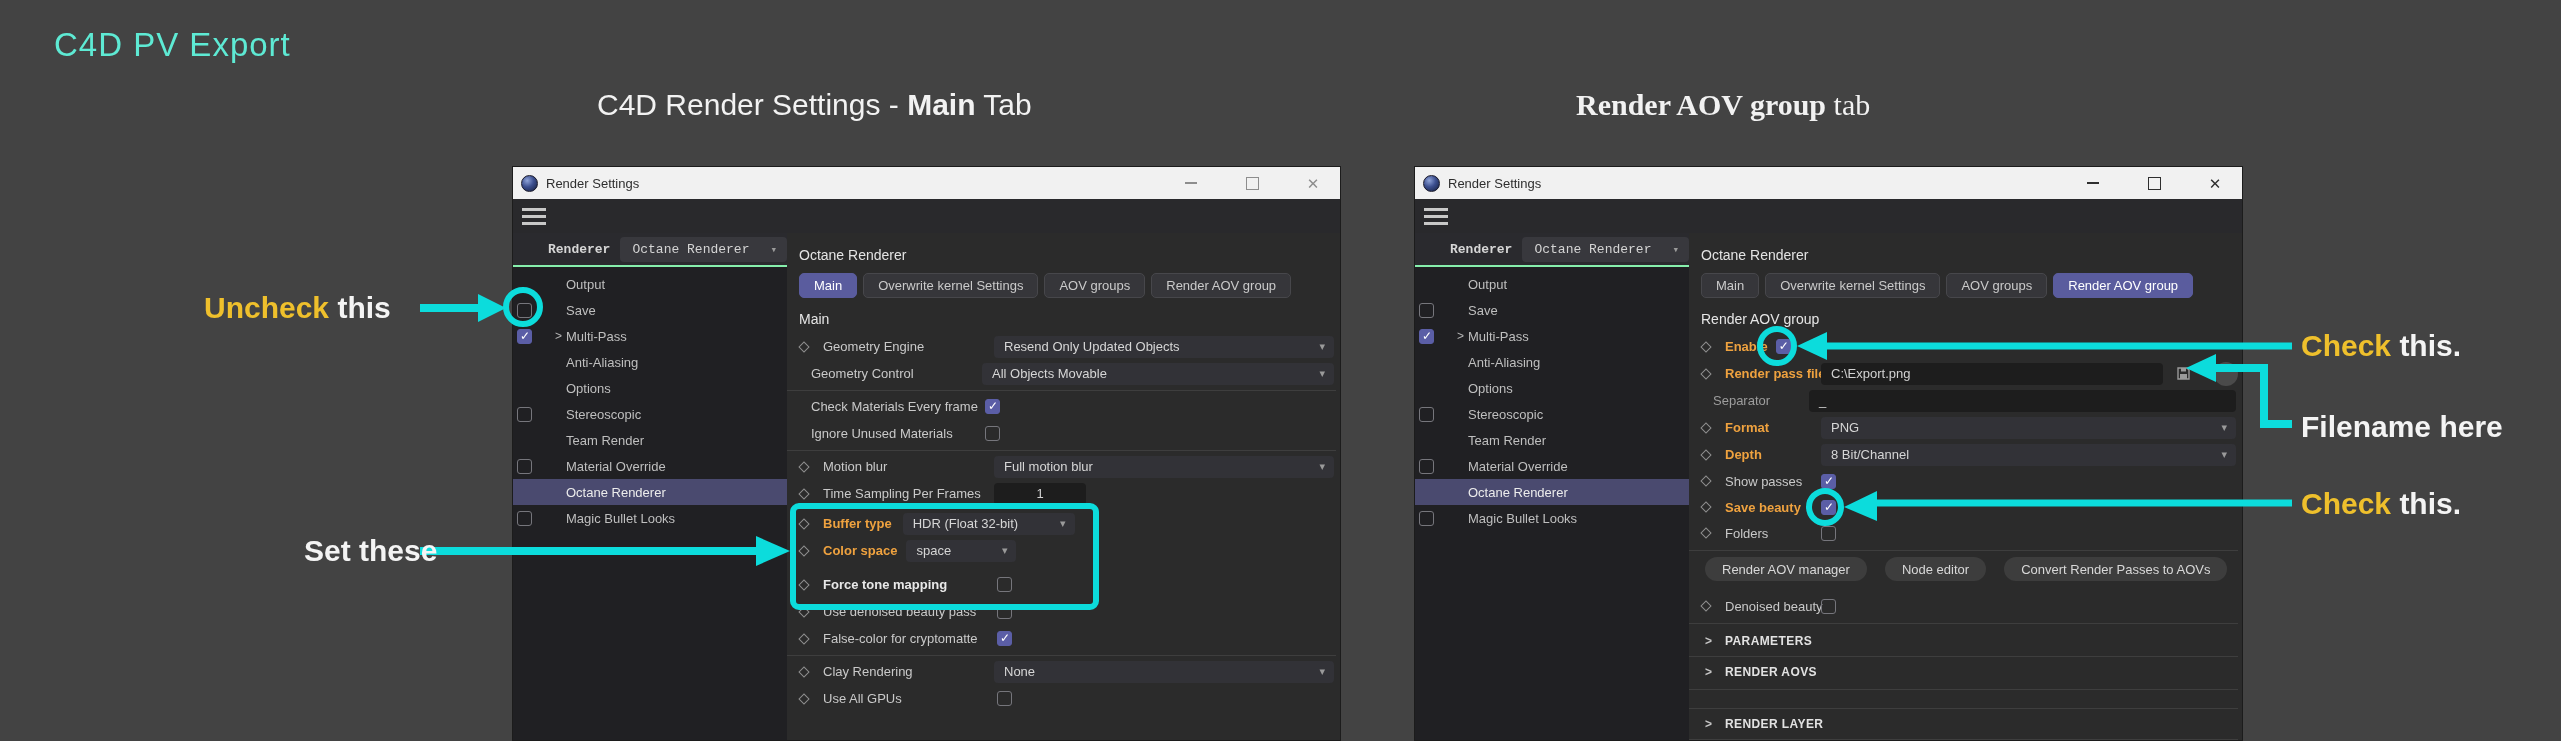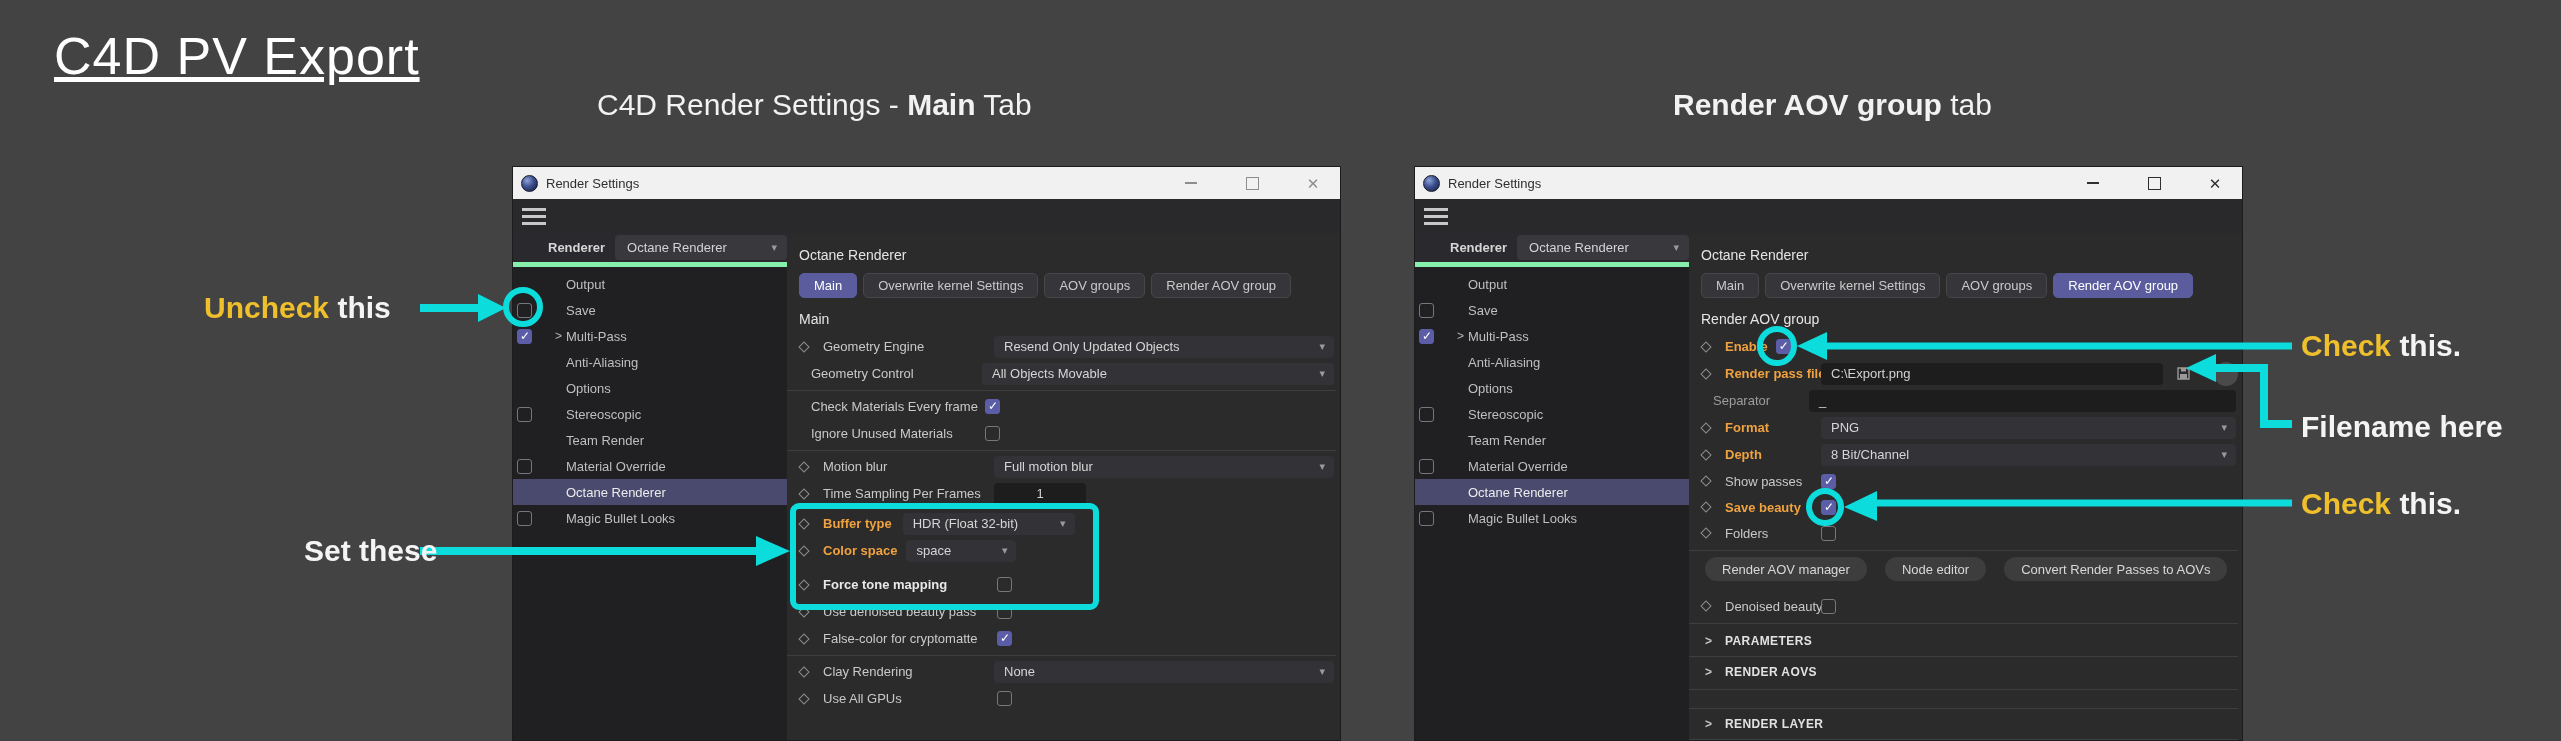--- a/index.html
+++ b/index.html
@@ -1,21 +1,21 @@
 <!DOCTYPE html>
 <html><head>
 <meta charset="utf-8">
 <style>
   * { margin:0; padding:0; box-sizing:border-box; }
   html,body { width:2561px; height:741px; background:#434343; overflow:hidden;
     font-family:"Liberation Sans", sans-serif; }
 
   
-  .page-title { position:absolute; left:54px; top:26px; font-size:52px; color:#ffffff;
-    letter-spacing:1px; white-space:nowrap;text-decoration:underline; }
+  .page-title { position:absolute; left:54px; top:26px; font-size:33px; color:#5eead4;
+    letter-spacing:1px; white-space:nowrap; }
   .heading { position:absolute; top:88px; font-size:30px; color:#f2f2f2; white-space:nowrap; }
   .heading b { font-weight:bold; }
 
   
   .anno { position:absolute; font-size:30px; font-weight:bold; color:#f4f4f4; white-space:nowrap; }
   .anno .em { color:#efc02c; }
   #anno-svg { position:absolute; left:0; top:0; width:2561px; height:741px; pointer-events:none; }
 
   
   .window { position:absolute; top:166px; width:829px; height:575px; background:#86efac;
@@ -39,21 +39,21 @@
   .menubar { height:34px; background:#29292c; display:flex; align-items:center; padding-left:9px; }
   .hamburger { width:24px; height:17px;
     background:linear-gradient(#c8c8c8 0 3px, transparent 3px 7px, #c8c8c8 7px 10px,
       transparent 10px 14px, #c8c8c8 14px 17px); }
 
   .body-split { display:flex; height:calc(100% - 66px); }
 
   
   .sidebar { width:274px; background:#202023; flex:none; display:flex; flex-direction:column; }
   .renderer-row { height:34px; flex:none; display:flex; align-items:center;
-    background:#2a2a2e; border-bottom:5px solid #86efac; }
+    background:#2a2a2e; border-bottom:2px solid #86efac;font-family:Liberation Mono, monospace; }
   .renderer-label { margin-left:35px; font-size:13px; font-weight:bold; color:#d6d6d6; }
   .renderer-dd { margin-left:10px; width:173px; height:25px; background:#38383d; border-radius:4px;
     display:flex; align-items:center; padding:0 24px 0 12px; font-size:13px; color:#d4d4d4;
     position:relative; }
   .renderer-dd::after { content:"\25BE"; position:absolute; right:10px; color:#9a9a9a; font-size:11px; }
   .side-list { padding-top:4px; }
   .side-item { height:26px; display:flex; align-items:center; padding-left:4px;
     font-size:13px; color:#bfbfbf; white-space:nowrap;text-align:right; }
   .side-item.selected { background:#4a4a6f; color:#ececec; }
   .side-chev { width:16px; margin-left:14px; color:#b5b5b5; font-size:12px; flex:none; }
@@ -108,21 +108,21 @@
   .saveicon { margin-left:14px; flex:none; }
   .browse-btn { width:24px; height:24px; border-radius:50%; background:#4a4a4a; margin-left:24px; flex:none; }
 </style>
 </head>
 <body>
 
 <div class="page-title">C4D PV Export</div>
 <div class="heading" style="left:597px;text-align:center;">
   <span>C4D Render Settings - </span><b>Main</b><span> Tab</span>
 </div>
-<div class="heading" style="left:1673px;">
+<div class="heading" style="left:1576px;font-family:Liberation Serif, serif;">
   <b>Render AOV group</b><span> tab</span>
 </div>
 
 <div class="window" style="left:512px;">
   <div class="titlebar">
     <span class="app-icon"></span>
     <span class="titlebar-text">Render Settings</span>
     <span class="wbtn min"></span>
     <span class="wbtn max"></span>
     <span class="wbtn close"></span>

